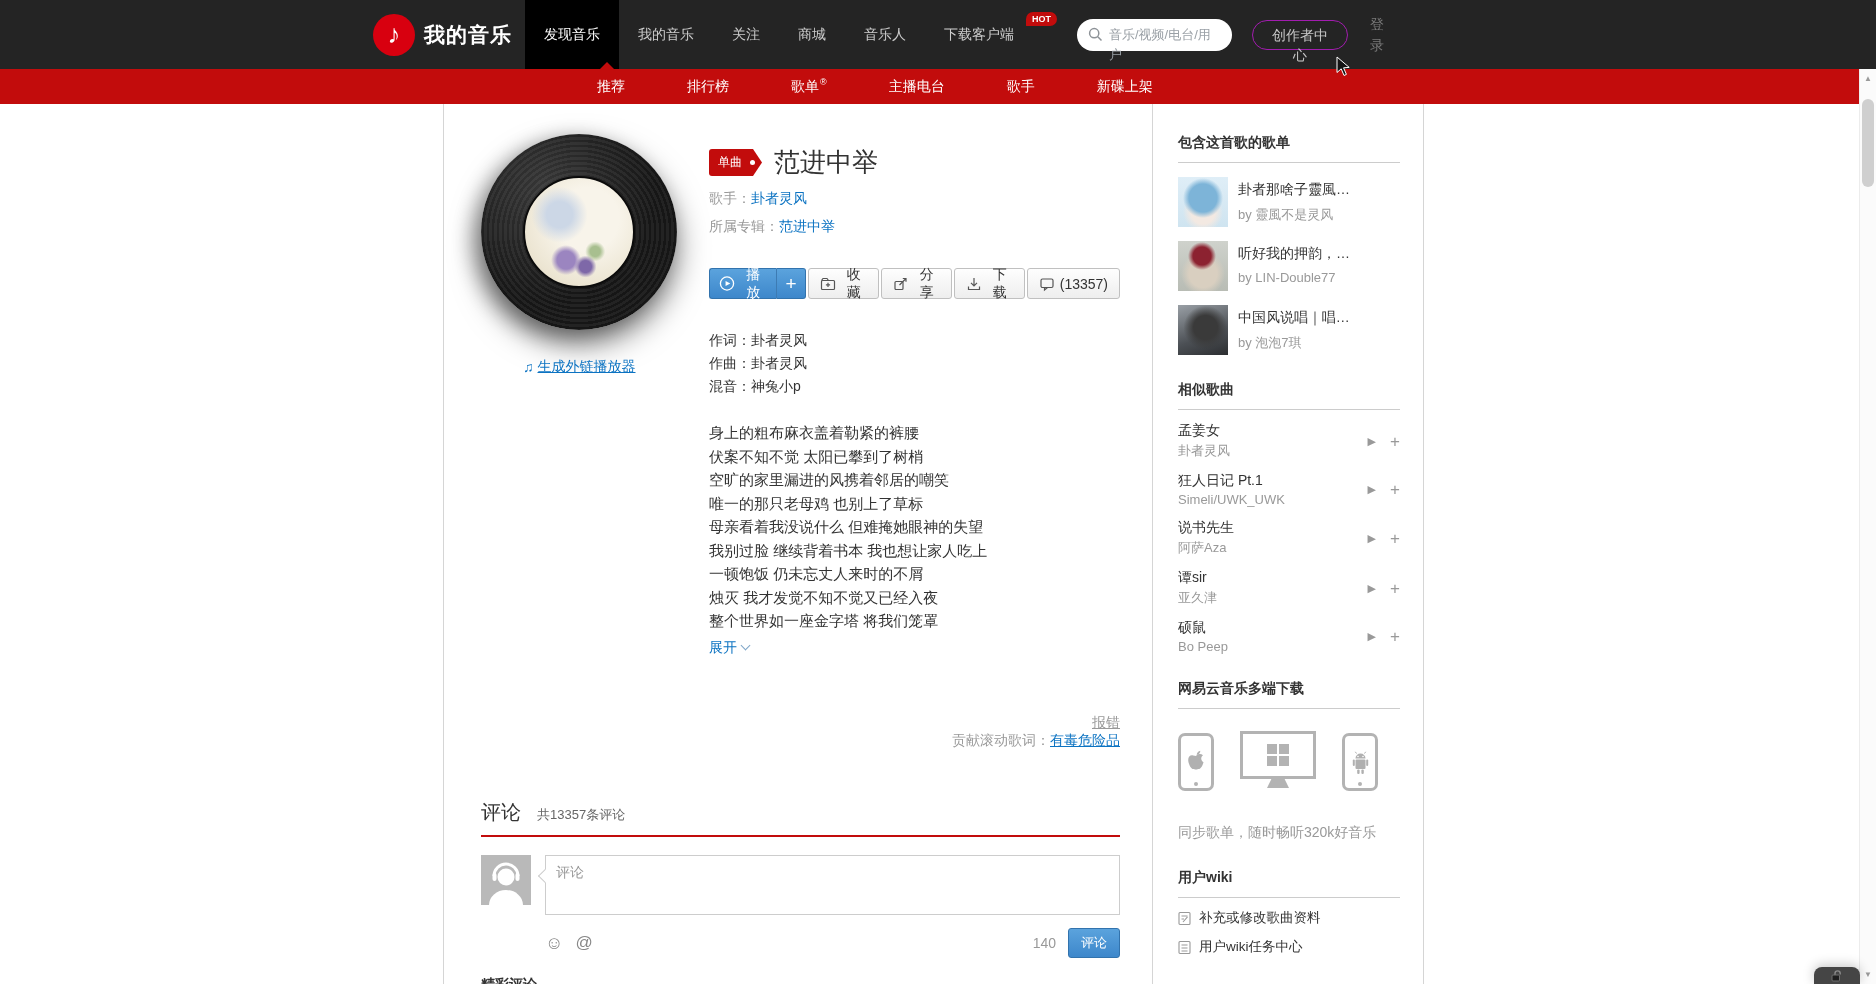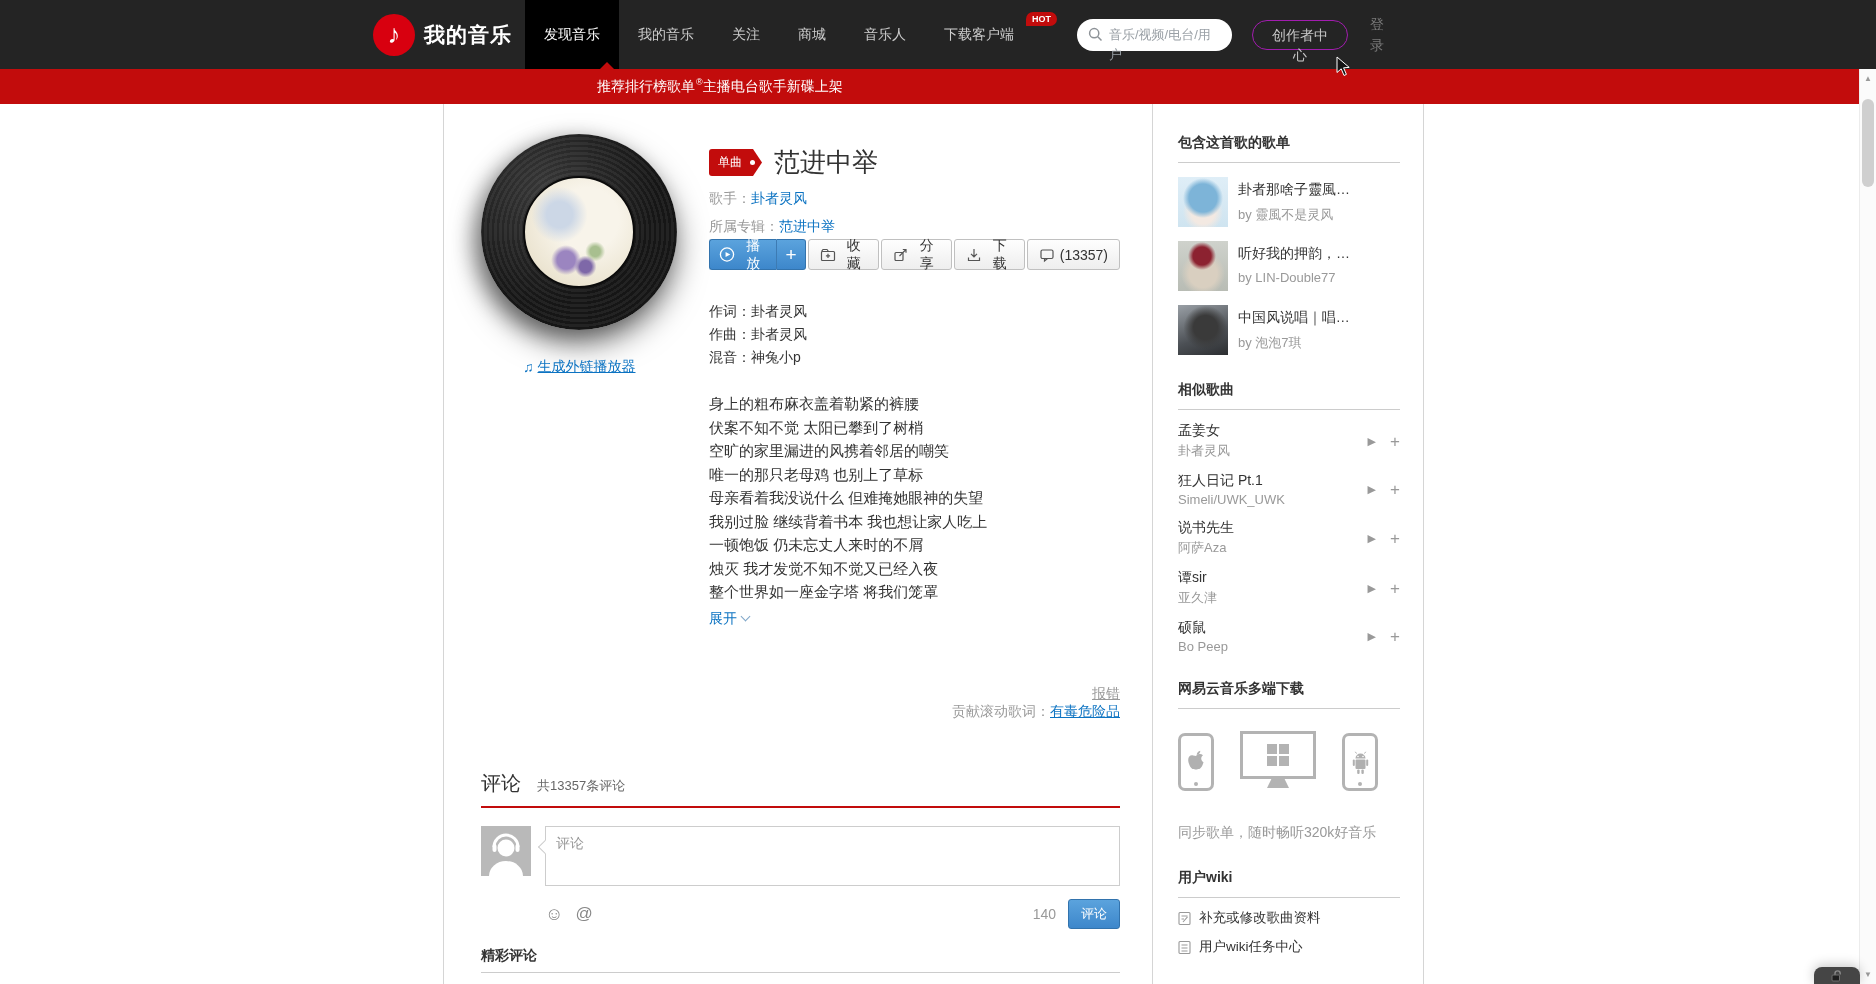--- a/index.html
+++ b/index.html
@@ -28,21 +28,21 @@
   .mag { margin-top:2px; flex:none; }
   .creator { width:96px; height:30px; border:1px solid #a21caf; border-radius:16px; color:#c8c8c8;
     font-size:14px; line-height:20px; text-align:center; padding:4px 18px 0 18px; margin-left:20px; }
   .login { width:16px; margin-left:22px; color:#7a7a7a; font-size:14px; line-height:21px; }
 
   
   .subnav { position:relative; height:35px; background:#C20C0C; width:1859px; }
   .subnav-tri { position:absolute; top:-7px; left:600px; width:0; height:0;
     border-left:7px solid transparent; border-right:7px solid transparent;
     border-bottom:7px solid #C20C0C; }
-  .subnav-inner { display:flex; margin-left:597px; height:35px; align-items:center; }
+  .subnav-inner { display:flex; gap:62px; margin-left:597px; height:35px; align-items:center; }
   .subnav-item { color:#fff; font-size:14px; white-space:nowrap; }
   .subnav-item sup { font-size:9px; vertical-align:6px; margin-left:1px; }
 
   
   .content { display:flex; width:981px; margin-left:443px; min-height:880px;
     border-left:1px solid #d5d5d5; border-right:1px solid #d5d5d5; background:#fff; }
   .main { width:709px; border-right:1px solid #d5d5d5; padding:30px 32px 0 37px; }
   .sidebar { flex:1; padding:30px 23px 0 25px; }
 
   .song-top { display:flex; }
@@ -69,21 +69,21 @@
   .tag { position:relative; background:#C20C0C; color:#fff; font-size:12px;
     padding:5px 20px 5px 9px; border-radius:3px;
     clip-path:polygon(0 0, calc(100% - 9px) 0, 100% 50%, calc(100% - 9px) 100%, 0 100%); }
   .tag::after { content:''; position:absolute; right:7px; top:50%; margin-top:-2.5px;
     width:5px; height:5px; border-radius:50%; background:#fff; }
   .song-title { font-size:26px; font-weight:400; color:#333; margin-left:12px; }
   .meta { margin-top:10px; font-size:14px; }
   .meta .lbl { color:#999; }
   .meta a { color:#0c73c2; }
 
-  .btn-row { display:flex; margin-top:3px; gap:2px; }
+  .btn-row { display:flex; margin-top:32px; gap:2px; }
   .btn { display:flex; align-items:center; gap:5px; height:31px; font-size:14px;
     border-radius:3px; cursor:pointer; }
   .btn-play-group { display:flex; }
   .btn-play { border:1px solid #3273ad; border-right:none; border-radius:3px 0 0 3px;
     background:linear-gradient(#5ba3dd,#3d87cb); color:#fff; padding:0 10px 0 9px; }
   .btn-plus { border:1px solid #3273ad; border-radius:0 3px 3px 0; width:31px; justify-content:center;
     background:linear-gradient(#5ba3dd,#3d87cb); color:#fff; font-size:19px; line-height:1;
     border-left:1px solid #3d7bb3; }
   .btn-gray { border:1px solid #c0c0c0; background:linear-gradient(#fefefe,#eeeeee);
     color:#333; padding:0 11px; }

